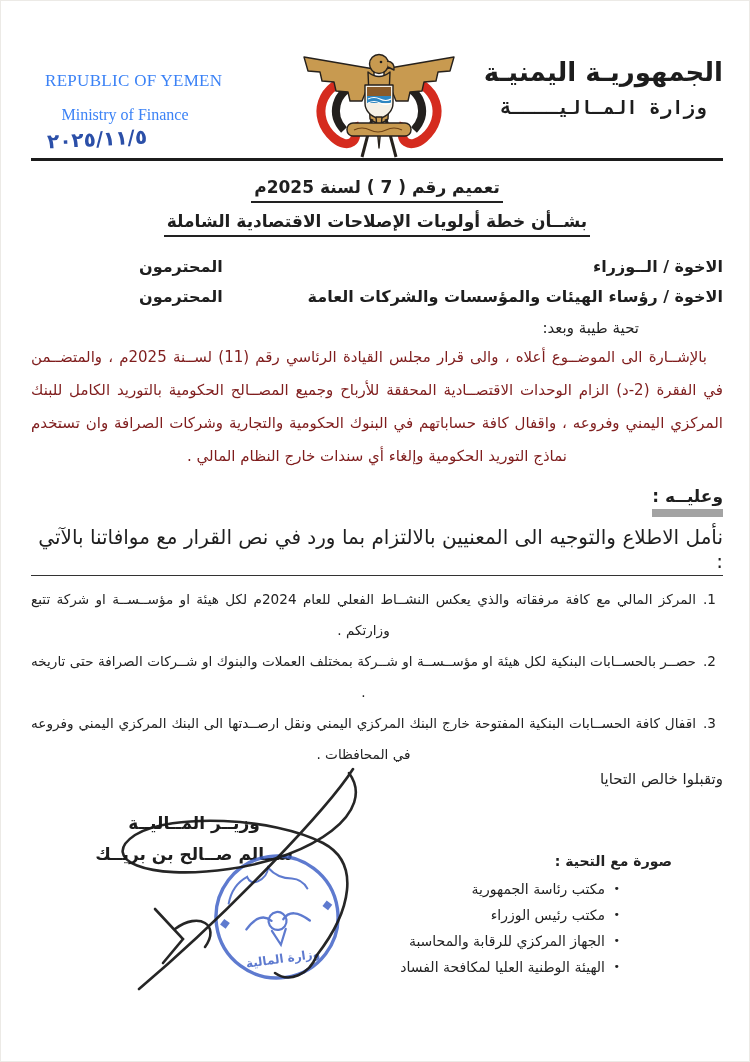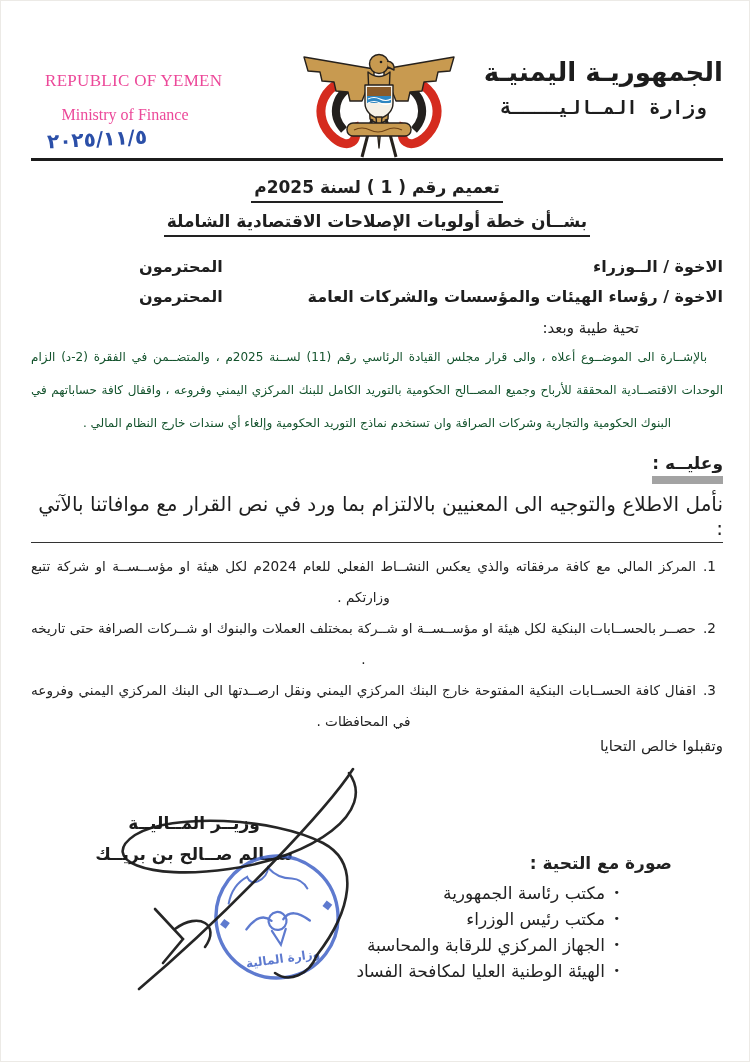--- a/index.html
+++ b/index.html
@@ -3,58 +3,58 @@
 <meta charset="utf-8">
 <style>
   html,body{margin:0;padding:0;background:#ffffff;}
   .page{
     position:relative;width:750px;height:1062px;background:#fff;
     font-family:"DejaVu Sans",sans-serif;color:#1f1f1f;overflow:hidden;
     border:1px solid #eceae6;box-sizing:border-box;
   }
   
   .hdr-en{position:absolute;left:44px;top:70px;width:160px;text-align:center;
-    font-family:"Liberation Serif","DejaVu Serif",serif;color:#ec4899;z-index:2;}
+    font-family:"Liberation Serif","DejaVu Serif",serif;color:#3b82f6;z-index:2;}
   .hdr-en .l1{font-size:17px;white-space:nowrap;letter-spacing:.3px;}
   .hdr-en .l2{font-size:16px;white-space:nowrap;margin-top:15px;}
   .hdr-ar{position:absolute;right:26px;top:56px;text-align:center;direction:rtl;color:#1d1d1d;z-index:2;}
   .hdr-ar .l1{font-size:26px;font-weight:bold;white-space:nowrap;}
   .hdr-ar .l2{font-size:19px;font-weight:bold;margin-top:9px;white-space:nowrap;font-family:Liberation Mono, monospace;}
   .date-hand{position:absolute;left:46px;top:126px;color:#2b4fa8;font-size:20px;font-weight:bold;
     transform:rotate(-3deg);direction:ltr;z-index:3;white-space:nowrap;}
   .hdr-rule{position:absolute;left:30px;top:157px;width:692px;height:3px;background:#1c1c1c;z-index:1;}
   .emblem{position:absolute;left:293px;top:46px;z-index:2;}
   
   .doc-flow{position:absolute;top:176px;left:30px;width:692px;direction:rtl;z-index:2;}
   .title-line{text-align:center;}
   .title-line span{display:inline-block;font-weight:bold;font-size:17px;
     border-bottom:2px solid #222;padding:0 3px 4px;}
   .t1{margin-bottom:8px;}
   .t2{margin-bottom:20px;}
   .addr{display:flex;justify-content:space-between;align-items:baseline;
     font-weight:bold;font-size:16px;padding-left:108px;margin-bottom:11px;}
   .salutation{font-size:15px;padding-right:84px;margin-top:13px;margin-bottom:4px;}
-  .para{font-size:12px;line-height:33px;text-align:justify;text-align-last:center;
-    text-indent:16px;color:#14532d;}
+  .para{font-size:15px;line-height:33px;text-align:justify;text-align-last:center;
+    text-indent:16px;color:#7f1d1d;}
   .directive-h{font-weight:bold;font-size:17px;margin-top:13px;}
   .directive-h span{display:inline-block;border-bottom:8px solid #a3a3a3;padding-bottom:3px;}
   .directive-lead{font-size:20px;margin-top:8px;}
   .directive-lead span{display:inline-block;border-bottom:1.5px solid #333;padding-bottom:2px;}
   .items{margin-top:8px;}
   .item{display:flex;gap:7px;font-size:13.6px;line-height:31px;color:#222;}
   .item .num{flex:none;width:20px;text-align:left;}
   .item .txt{flex:1;text-align:justify;text-align-last:center;}
   .closing{text-align:right;font-size:15px;}
   
   .sig{position:absolute;left:86px;top:812px;width:214px;text-align:center;direction:rtl;
     font-weight:bold;font-size:17px;color:#1d1d1d;z-index:3;}
   .sig .sig-name{margin-top:11px;white-space:nowrap;}
   .stamp-svg{position:absolute;left:196px;top:836px;z-index:4;}
   .sign-svg{position:absolute;left:78px;top:742px;z-index:5;}
-  .cc{position:absolute;right:77px;top:852px;width:330px;direction:rtl;font-size:17px;color:#222;z-index:2;}
+  .cc{position:absolute;right:77px;top:852px;width:330px;direction:rtl;font-size:14px;color:#222;z-index:2;}
   .cc-h{font-weight:bold;margin-bottom:7px;}
   .cc ul{list-style:none;margin:4px;padding:0 46px 0 0;}
   .cc li{position:relative;padding-right:17px;line-height:26px;}
   .cc li::before{content:"•";position:absolute;right:2px;top:0;font-size:11px;}
 </style>
 </head>
 <body>
 
 <div class="page">
 
@@ -98,21 +98,21 @@
       <path d="M60,83 q8,-4 16,0 q8,4 16,0 q8,-4 16,0" fill="none" stroke="#6e4316" stroke-width="1.2"></path>
     </g>
   </svg>
 
   <div class="date-hand">٢٠٢٥/١١/٥</div>
   <div class="hdr-rule"></div>
 
   <div class="doc-flow">
 
     <div class="title-line t1">
-      <span>تعميم رقم ( 1 ) لسنة 2025م</span>
+      <span>تعميم رقم ( 7 ) لسنة 2025م</span>
     </div>
     <div class="title-line t2">
       <span>بشــأن خطة أولويات الإصلاحات الاقتصادية الشاملة</span>
     </div>
 
     <div class="addr">
       <span>الاخوة / الــوزراء</span>
       <span>المحترمون</span>
     </div>
     <div class="addr">

